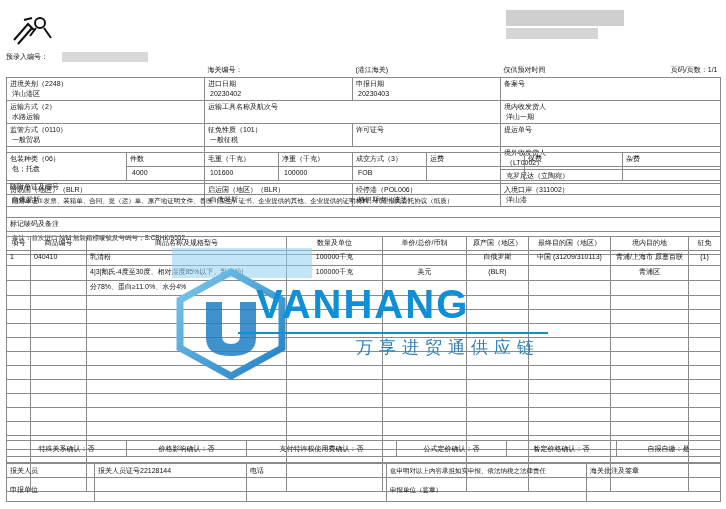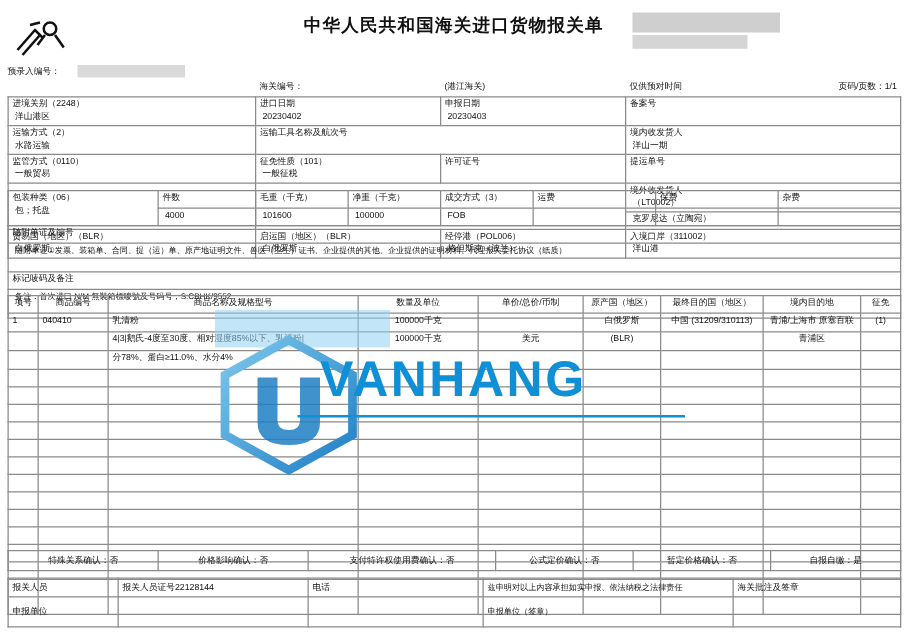--- a/index.html
+++ b/index.html
@@ -106,21 +106,20 @@
         <path d="M4 26 L18 10 L24 16"></path>
         <path d="M8 30 L22 14"></path>
         <circle cx="30" cy="9" r="5"></circle>
         <path d="M26 14 L20 22"></path>
         <path d="M34 14 L41 24"></path>
         <path d="M14 6 L22 4"></path>
       </g>
     </svg>
   </div>
 
-  <div class="doc-title">中华人民共和国海关进口货物报关单</div>
   <div class="redact t1"></div>
   <div class="redact t2"></div>
 
   <div class="prenum">预录入编号：</div>
   <div class="redact t3"></div>
 
   <table class="main">
     <colgroup>
       <col style="width:198px">
       <col style="width:148px">
@@ -549,20 +548,21 @@
           <stop offset="0" stop-color="#7ec8ec"></stop>
           <stop offset="1" stop-color="#1f7fc4"></stop>
         </linearGradient>
       </defs>
       <polygon points="59,4 110,32 110,80 59,108 8,80 8,32" fill="none" stroke="url(#g1)" stroke-width="7"></polygon>
       <path d="M34 34 L34 70 Q34 88 59 88 Q84 88 84 70 L84 34 L68 34 L68 68 Q68 76 59 76 Q50 76 50 68 L50 34 Z" fill="#1f7fc4" opacity="0.85"></path>
     </svg>
   </div>
   <div class="wm-text">VANHANG</div>
   <div class="blue-ul"></div>
+  <div class="wm-sub">万享进贸通供应链</div>
 
   <table class="foot">
     <colgroup>
       <col style="width:120px">
       <col style="width:120px">
       <col style="width:150px">
       <col style="width:110px">
       <col style="width:110px">
       <col style="width:104px">
     </colgroup>

